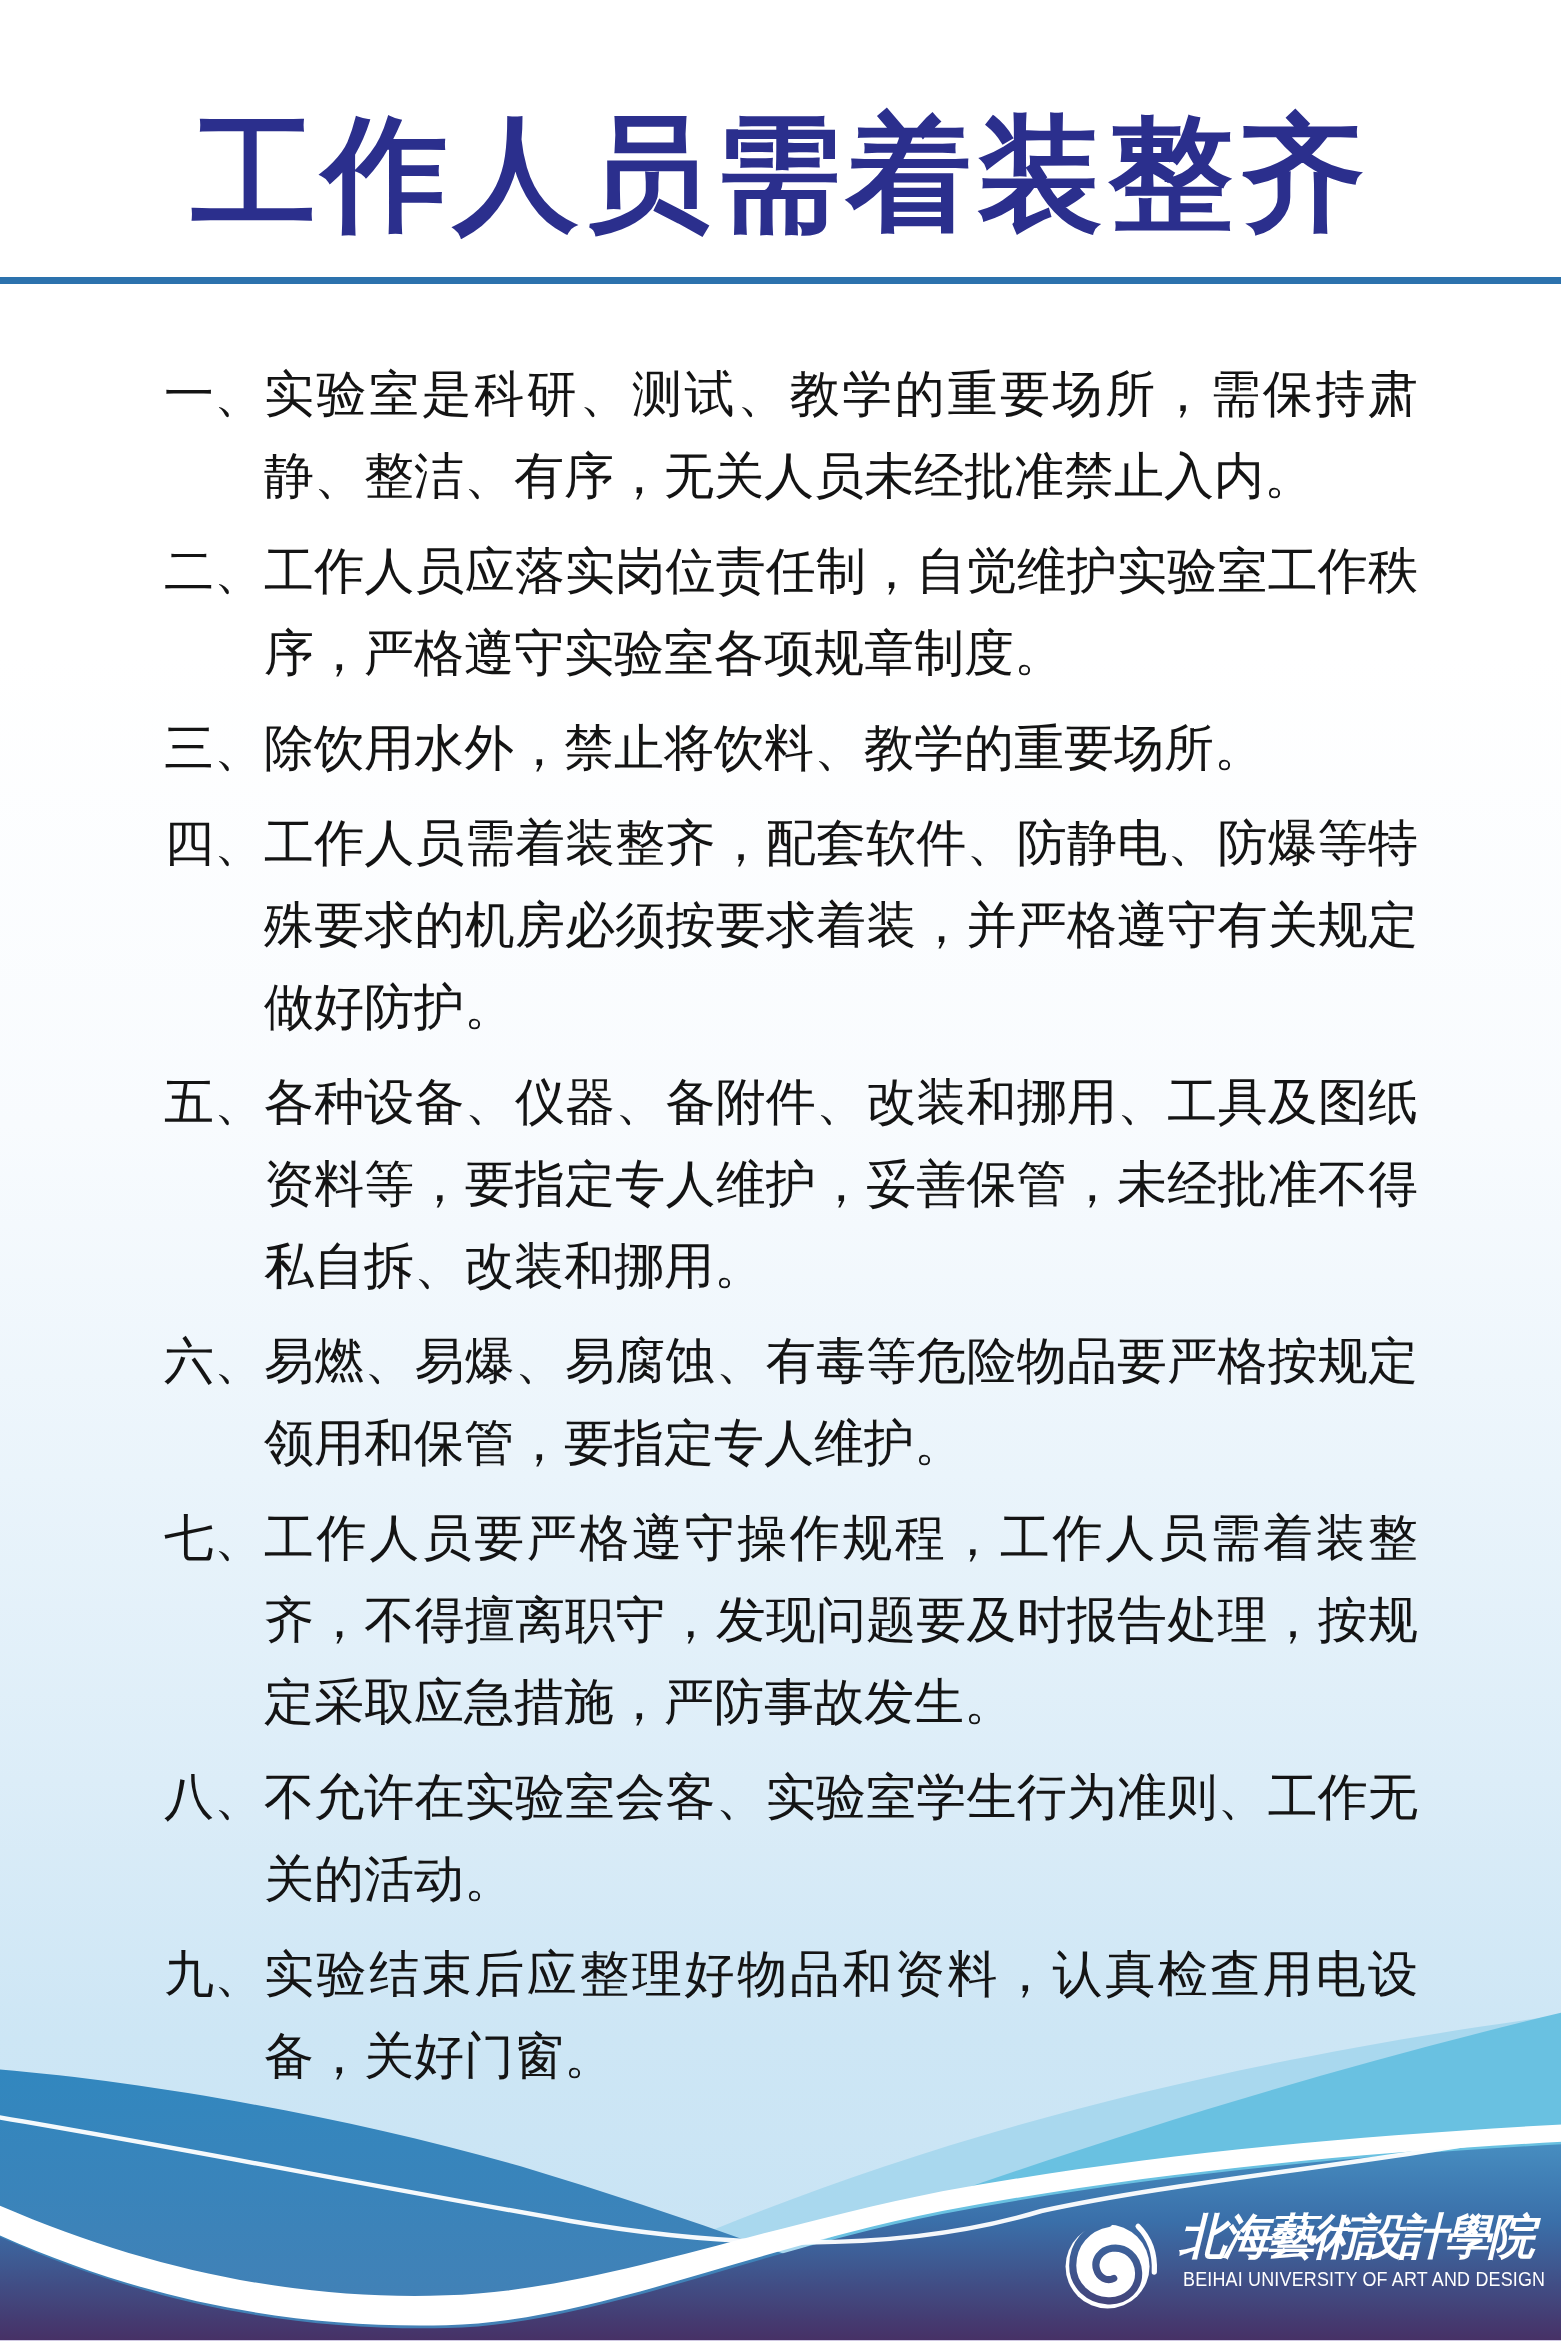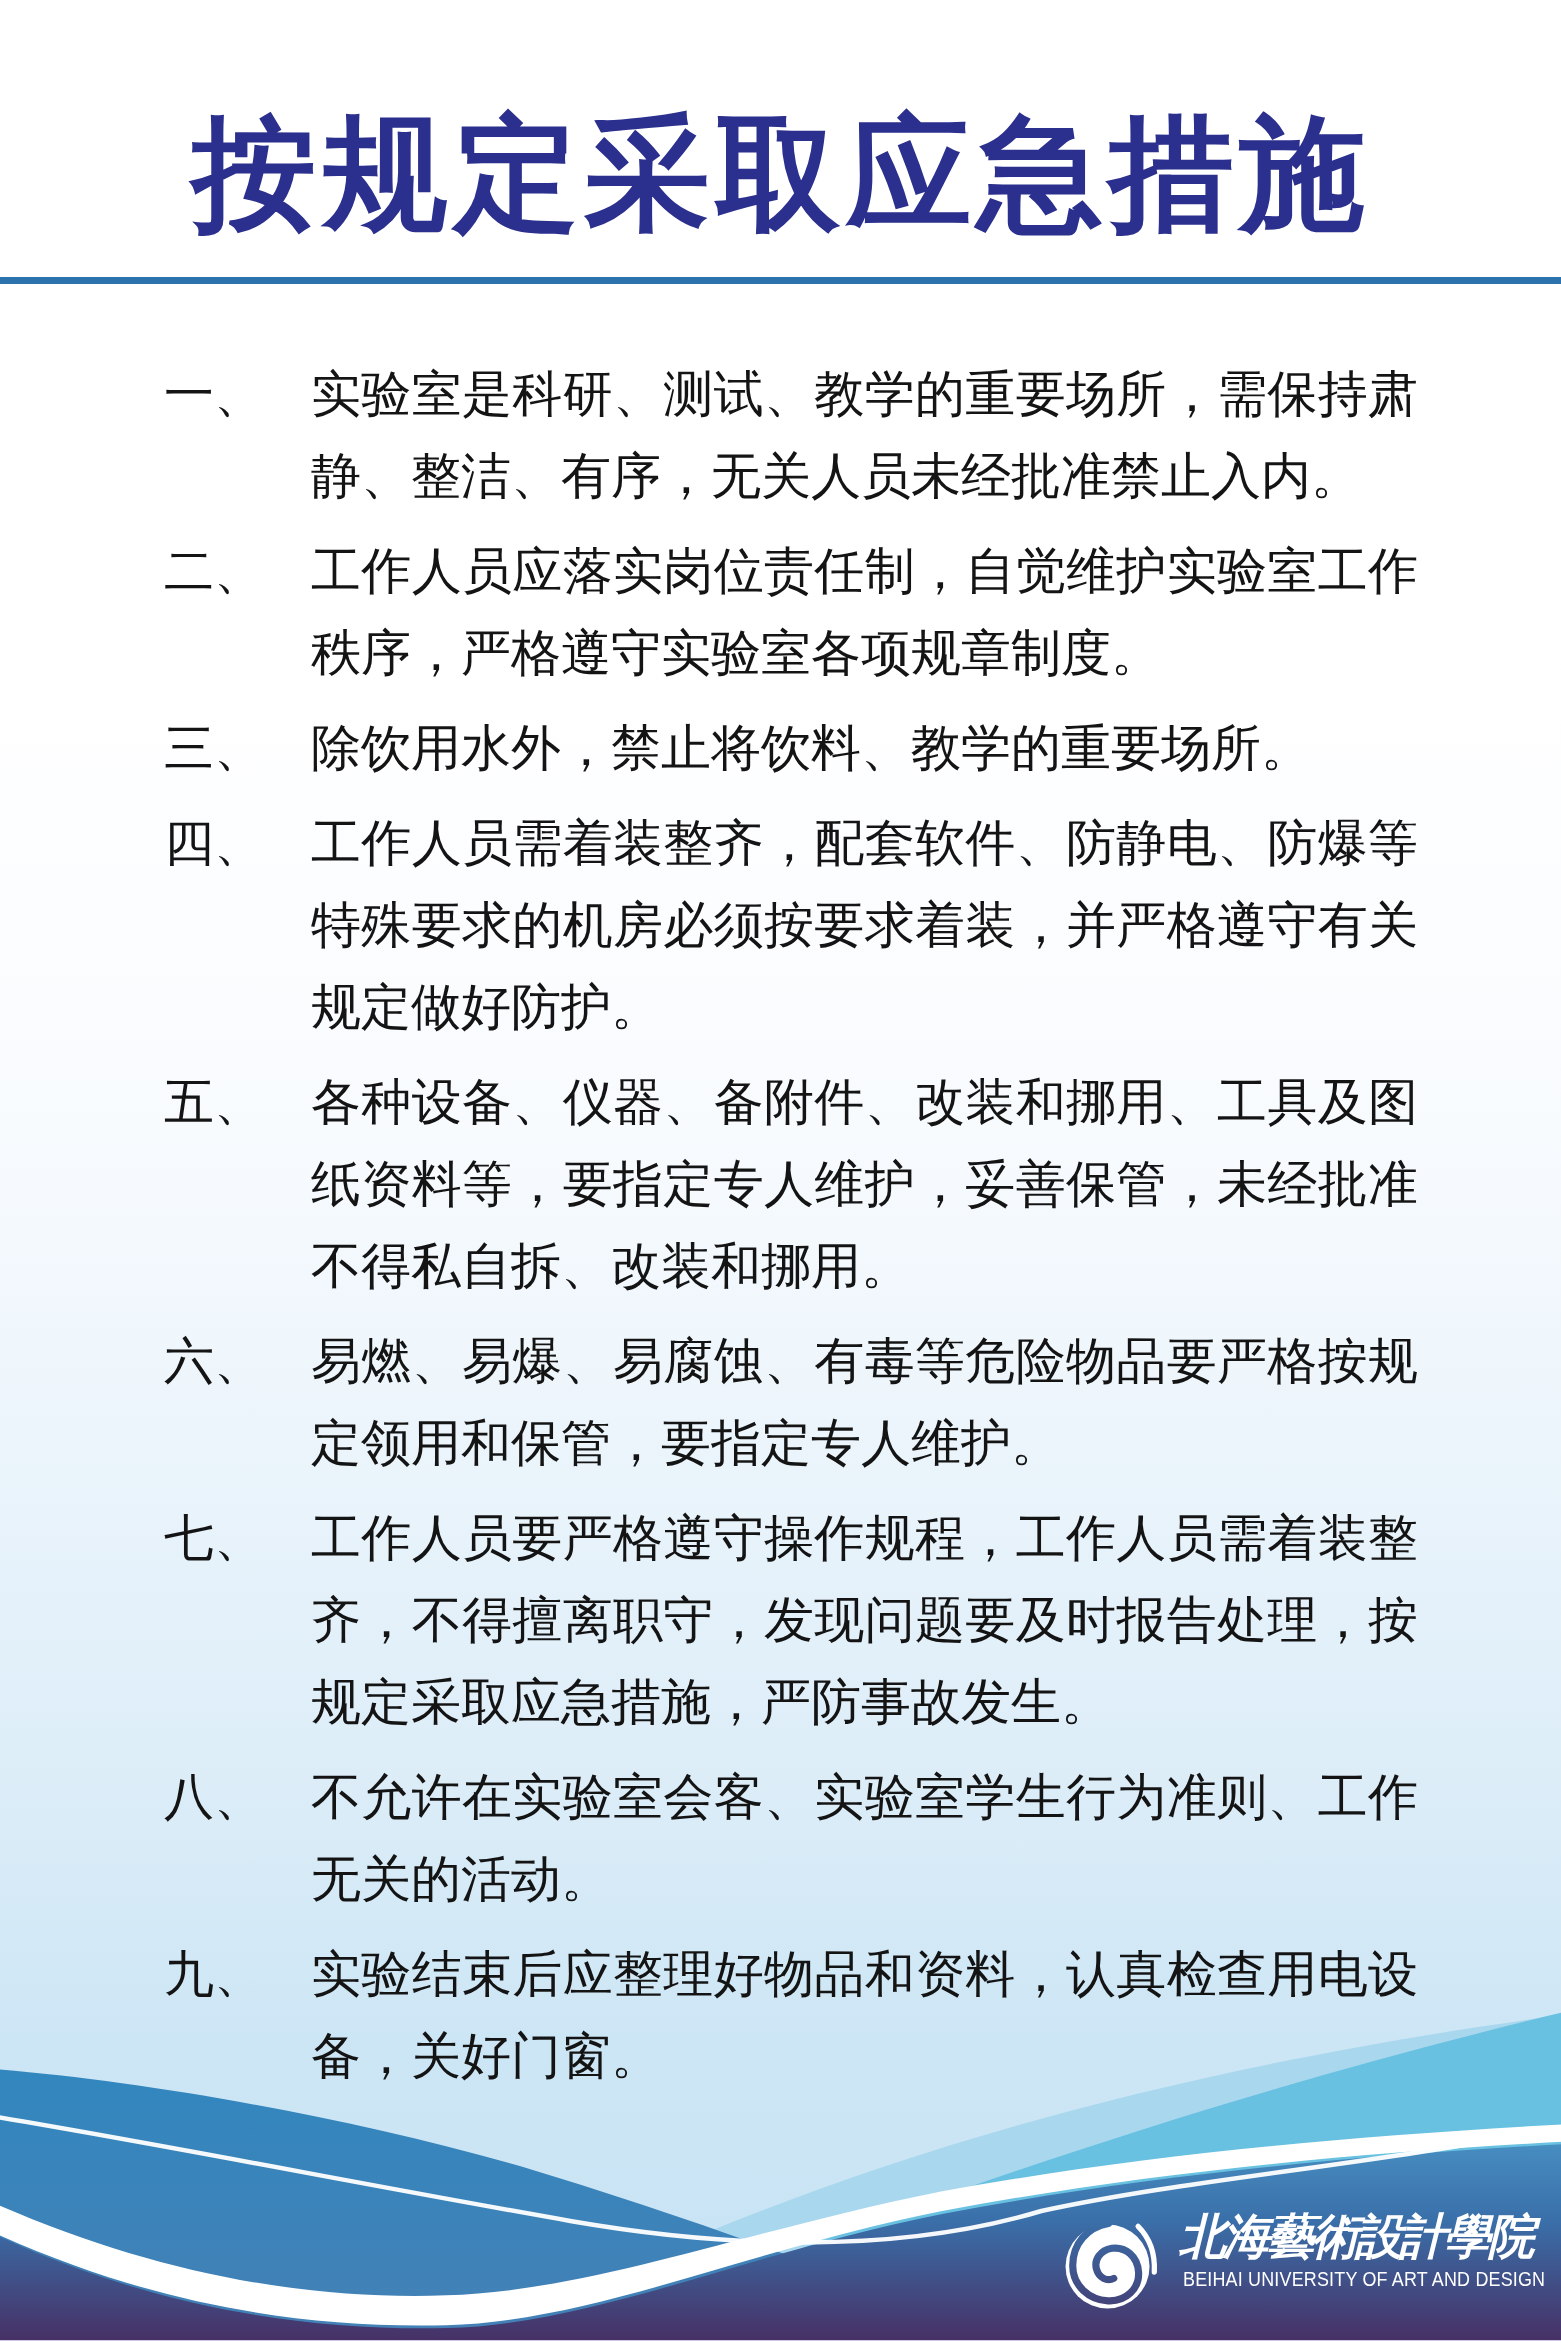--- a/index.html
+++ b/index.html
@@ -39,21 +39,20 @@
     color:var(--ink);
   }
   .rule .marker{
     flex:0 0 94px; white-space:nowrap; overflow:visible;
   }
   .rule .body{
     flex:1 1 auto;
     text-align:justify;
     text-justify:inter-ideograph;
     line-break:strict;
-    margin-left:47px;
   }
   .waves{
     position:absolute; left:0; top:1953px; width:1562px; height:389px;
     display:block;
   }
   .logo{
     position:absolute; left:1056px; top:2209px; width:491px; height:119px;
     color:#ffffff;
   }
   .logo .swirl{
@@ -74,21 +73,21 @@
     transform:scaleX(.93); transform-origin:left top;
   }
   .bottom-strip{
     position:absolute; left:0; bottom:0; width:1562px; height:2.5px;
     background:#CFC8E3;
   }
 </style>
 </head>
 <body>
 
-<h1 class="title">按规定采取应急措施</h1>
+<h1 class="title">工作人员需着装整齐</h1>
 
 <div class="divider"></div>
 
 <div class="rules">
   <div class="rule">
     <span class="marker">一、</span>
     <span class="body">实验室是科研、测试、教学的重要场所，需保持肃静、整洁、有序，无关人员未经批准禁止入内。</span>
   </div>
 
   <div class="rule">

